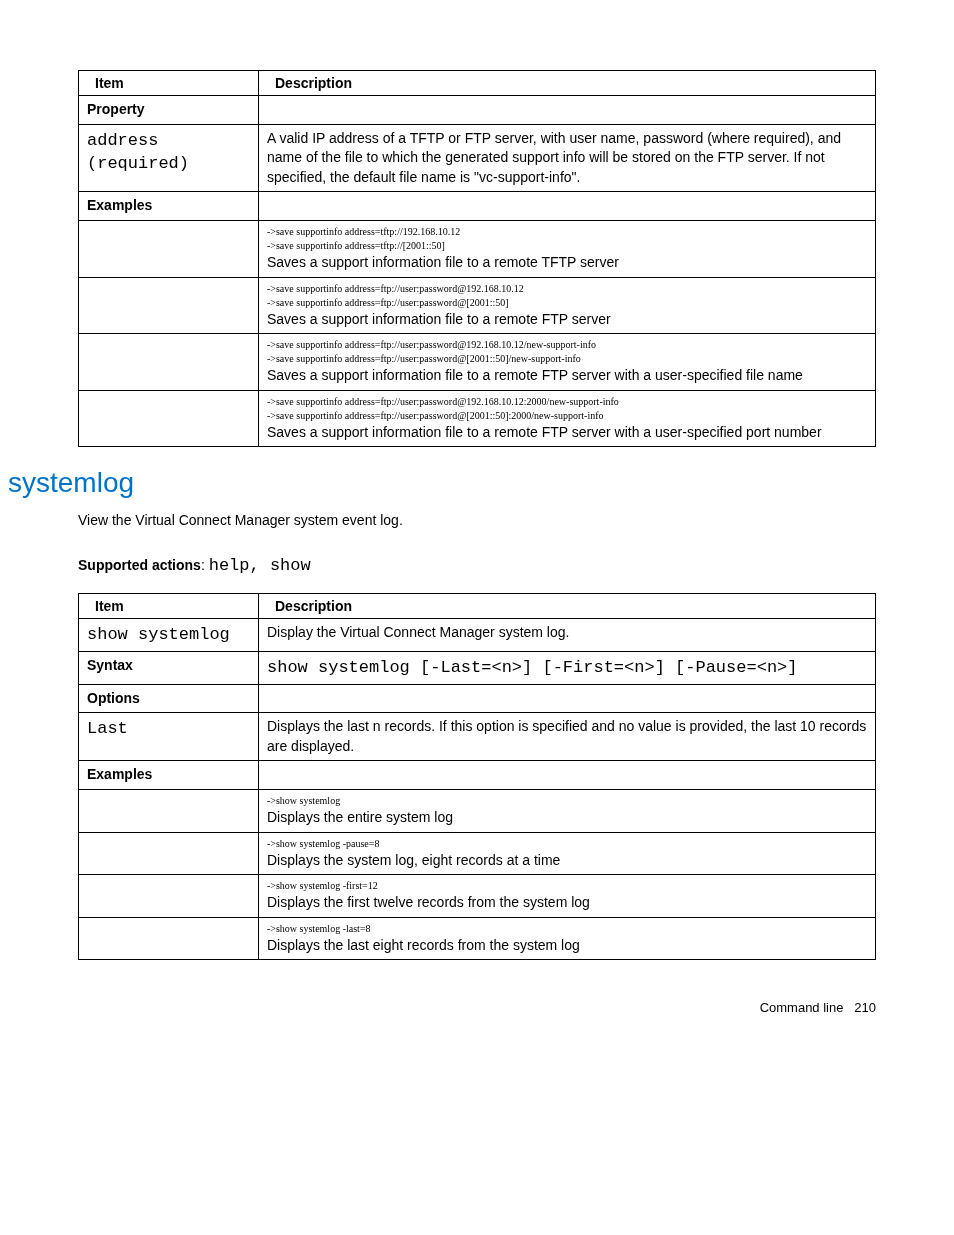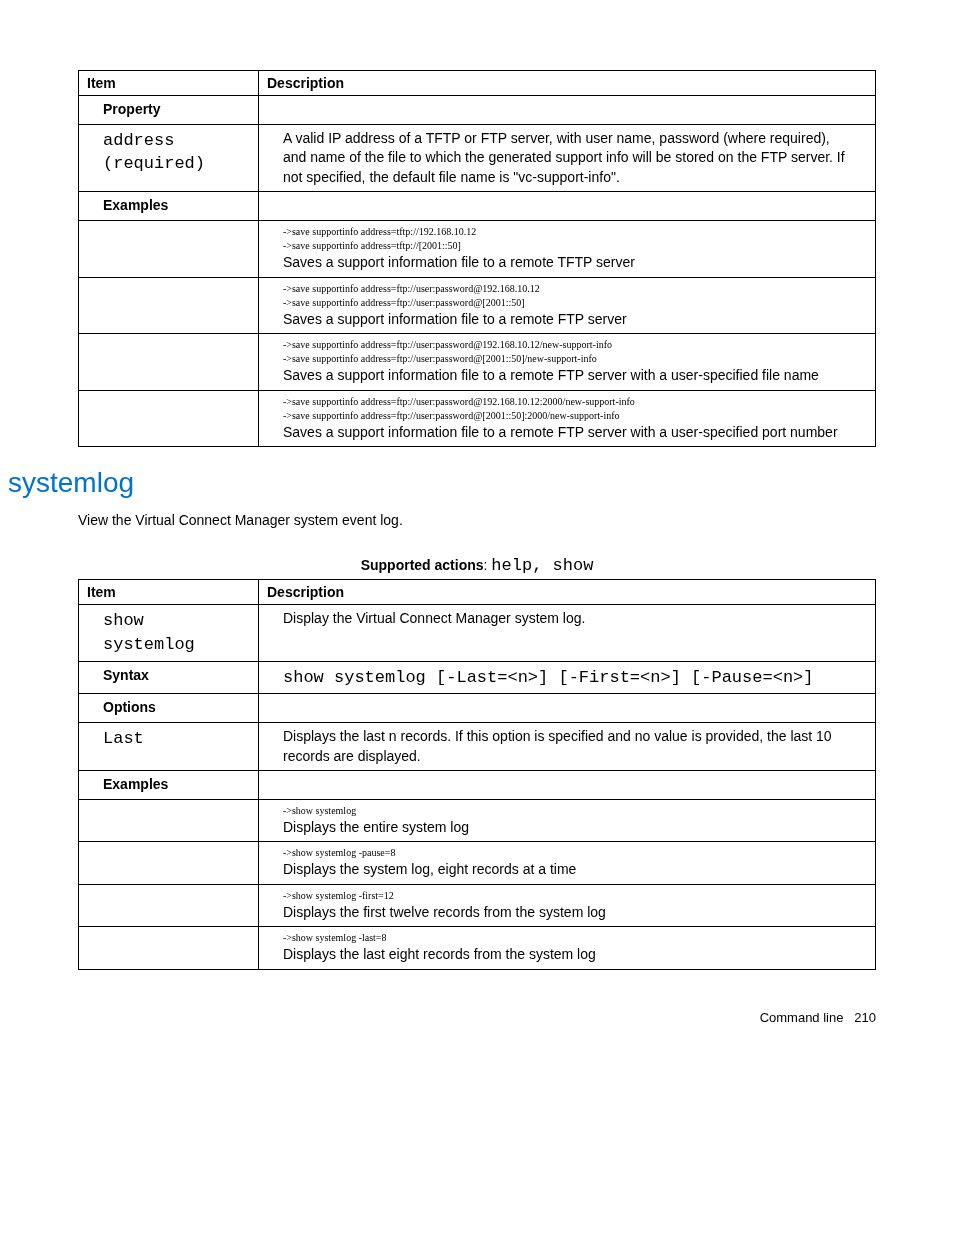--- a/index.html
+++ b/index.html
@@ -20,25 +20,25 @@
       width: 100%;
       border-collapse: collapse;
       margin-bottom: 20px;
     }
     table, th, td {
       border: 1px solid #000;
     }
     th {
       text-align: left;
       font-weight: bold;
-      padding: 4px 8px;
+      padding: 4px 16px;
       vertical-align: top;
     }
     td {
-      padding: 4px 24px;
+      padding: 4px 8px;
       vertical-align: top;
       line-height: 1.4;
     }
     .col-item {
       width: 180px;
     }
     .mono {
       font-family: "Courier New", Courier, monospace;
       font-size: 17px;
     }
@@ -50,22 +50,21 @@
       font-weight: normal;
       font-size: 28px;
       margin-bottom: 12px;
       margin-left: -70px;
     }
     .intro {
       margin-bottom: 25px;
       line-height: 1.4;
     }
     .supported {
-      margin-bottom: 4px;
-      text-align: center;
+      margin-bottom: 18px;
     }
     .footer {
       text-align: right;
       font-size: 13px;
       margin-top: 40px;
     }
     .code-block {
       font-family: Liberation Serif, serif;
       font-size: 10px;
       white-space: pre-wrap;

